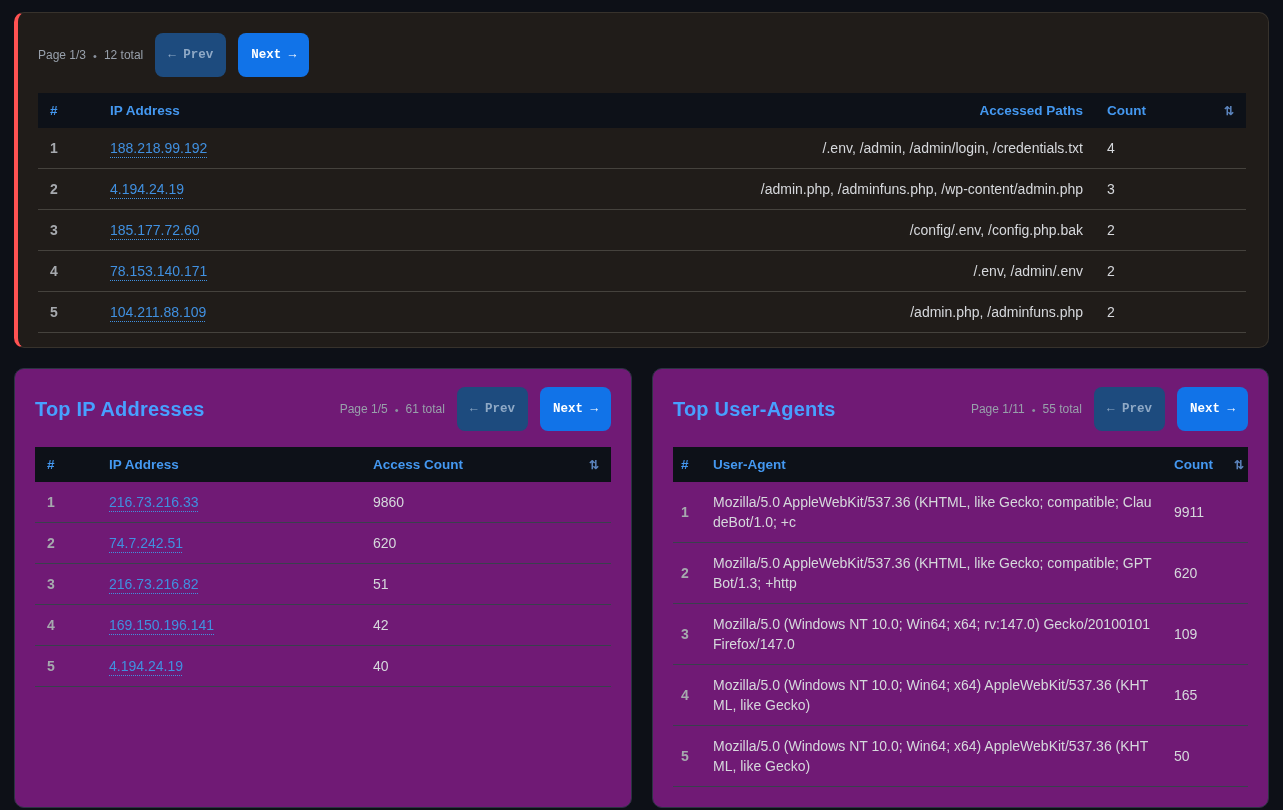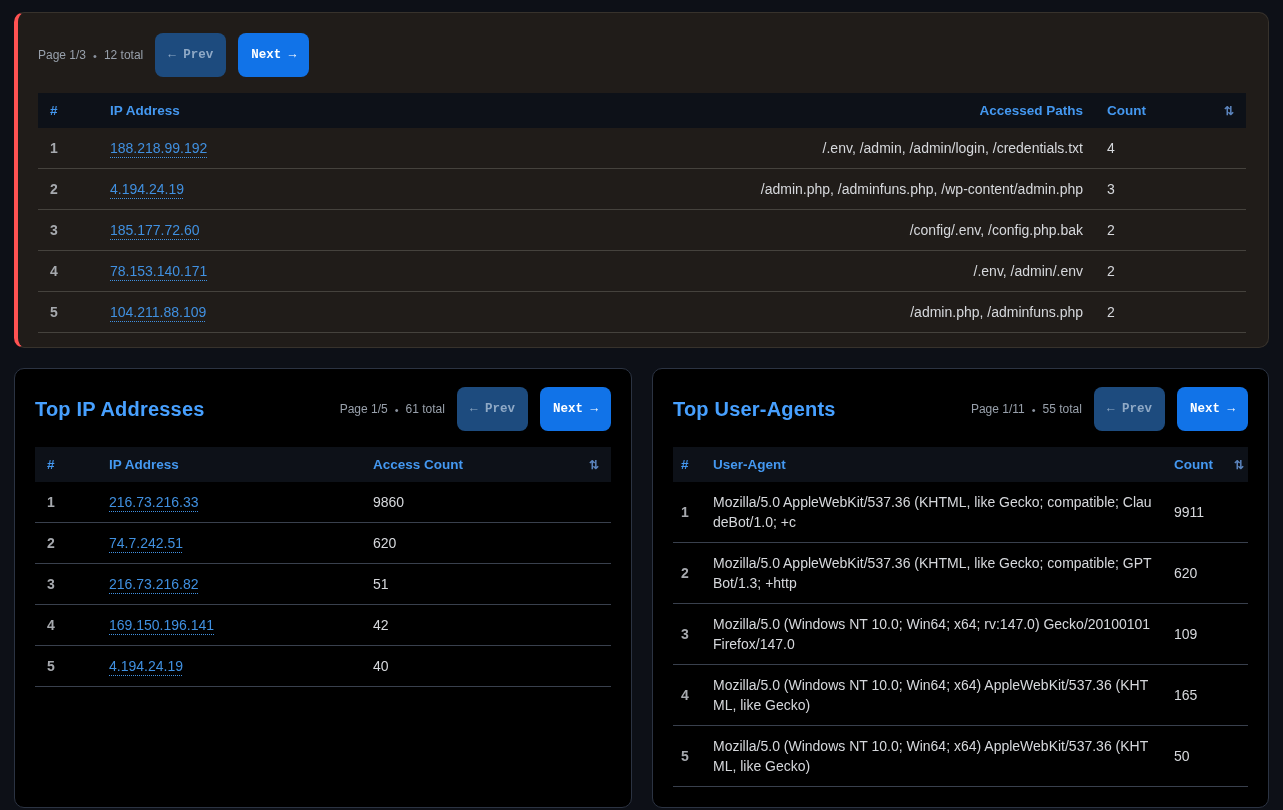--- a/index.html
+++ b/index.html
@@ -16,21 +16,21 @@
   .card-honeypot {
     background: #201c19;
     border: 1px solid #37322c;
     border-left: 4px solid #ff5252;
     padding: 20px 22px 14px 20px;
     margin-bottom: 20px;
     min-height: 330px;
   }
   .bottom-row { display: flex; gap: 20px; align-items: stretch; }
   .card-cool {
-    background: #000000;
+    background: #701a75;
     border: 1px solid #2b3342;
     padding: 18px 20px 20px 20px;
   }
   .card-ips { width: 618px; flex: none; }
   .card-ua  { flex: 1; }
 
   .card-head { display: flex; align-items: center; justify-content: space-between; margin-bottom: 16px; }
   .card-title { margin: 0; font-size: 20px; font-weight: 700; color: #47a0ff; letter-spacing: .2px; }
 
   .pager { display: flex; align-items: center; gap: 12px; }

